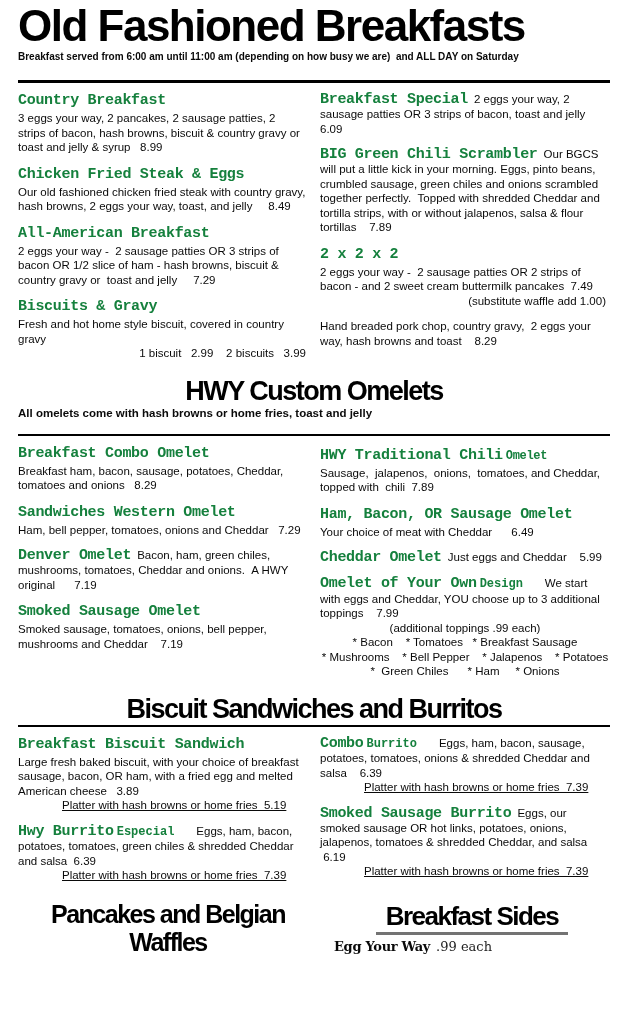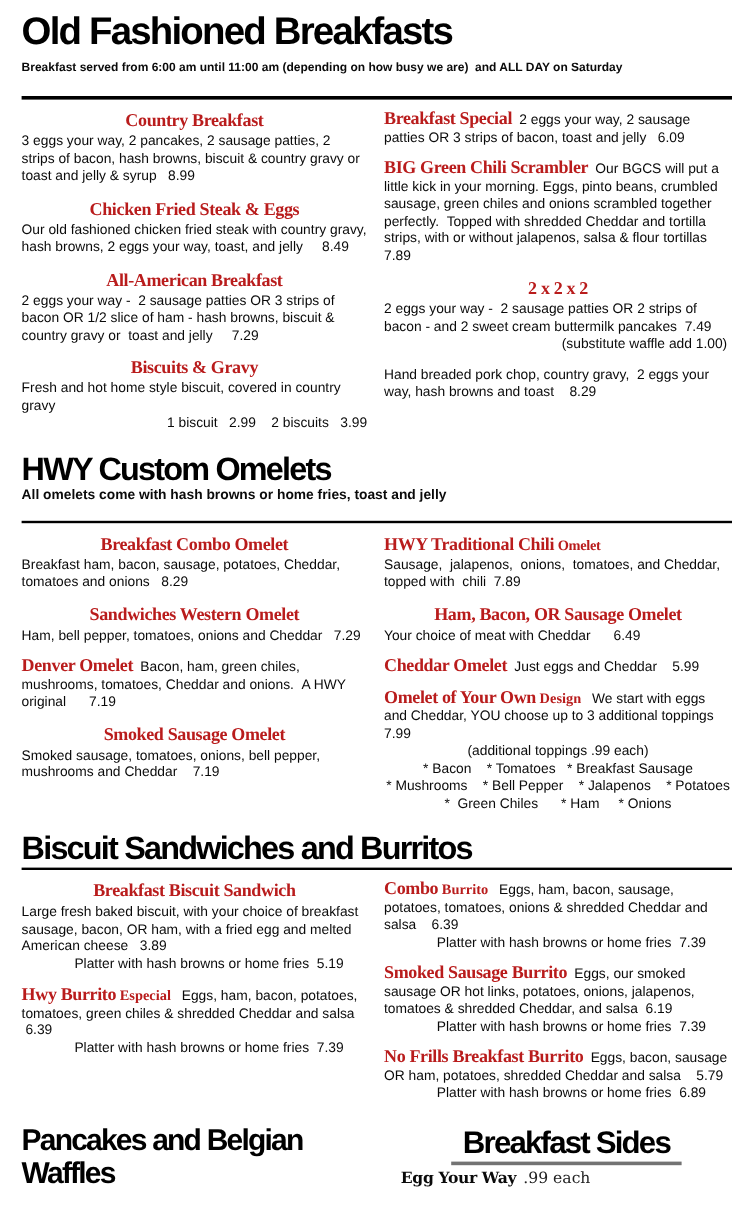--- a/index.html
+++ b/index.html
@@ -3,38 +3,38 @@
 <meta charset="utf-8">
 <style>
   html,body{margin:0;padding:0;}
   body{
     width:622px;height:1024px;background:#ffffff;color:#0a0a0a;
     font-family:"Liberation Sans",sans-serif;overflow:hidden;
   }
   .page{padding:6px 12px 0 18px;}
   
   .mega{font-family:"Liberation Sans",sans-serif;font-weight:bold;letter-spacing:-1.5px;color:#000;}
-  h1.mega{font-size:32px;line-height:40px;margin:0;}
-  h2.mega{font-size:27px;line-height:30px;margin:4px 0 0;}
+  h1.mega{font-size:44px;line-height:40px;margin:0;}
+  h2.mega{font-size:27px;line-height:30px;margin:4px 0 0;text-align:center;}
   .tagline{font-size:10px;line-height:15px;font-weight:bold;margin:3px 0 16px;}
   .rule{border:none;border-top:3px solid #000;margin:2px 0 0;}
   .rule-thin{border:none;border-top:2.5px solid #000;margin:1px 0 0;}
   
   .cols{display:flex;gap:14px;margin-top:9px;}
   .col-l{width:288px;flex:none;}
   .col-r{flex:1;min-width:0;}
   
   .item{margin-bottom:11px;}
-  .slab{font-family:Liberation Serif, serif;font-weight:bold;color:#b91c1c;text-align:center;}
+  .slab{font-family:Liberation Mono, monospace;font-weight:bold;color:#15803d;}
   .h-block{display:block;font-size:15px;line-height:18px;margin-bottom:1px;letter-spacing:-0.3px;}
   .h-inline{font-size:15px;line-height:15px;margin-right:6px;letter-spacing:-0.3px;}
   .h-part{margin-right:3px;}
-  .h-sm{font-size:12px;margin-right:9px;}
+  .h-sm{font-size:12px;margin-right:22px;}
   .desc{font-size:11.5px;line-height:14.5px;margin:0;}
-  .indent{padding-left:44px;}
+  .indent{padding-left:44px;text-decoration:underline;}
   .indent-sm{padding-left:25px;text-align:right;}
   .right-note{text-align:right;padding-right:4px;}
   .center{text-align:center;}
   .subhead{font-size:11.5px;line-height:13px;font-weight:bold;margin:1px 0 14px;}
   
   .bottom{display:flex;gap:16px;margin-top:6px;}
   .bottom-l{width:300px;flex:none;}
   .bottom-r{flex:1;min-width:0;}
   h2.mega.pan{font-size:25px;line-height:28px;margin:0;}
   .sides-head-wrap{text-align:center;margin:2px 0 4px;}
@@ -151,24 +151,20 @@
     </div>
     <div class="col-r">
       <div class="item">
         <p class="desc"><span class="slab h-inline h-part">Combo</span><span class="slab h-sm">Burrito</span><span>Eggs, ham, bacon, sausage, potatoes, tomatoes, onions &amp; shredded Cheddar and salsa &nbsp;&nbsp; 6.39</span></p>
         <p class="desc indent">Platter with hash browns or home fries &nbsp;7.39</p>
       </div>
       <div class="item">
         <p class="desc"><span class="slab h-inline">Smoked Sausage Burrito</span><span>Eggs, our smoked sausage OR hot links, potatoes, onions, jalapenos, tomatoes &amp; shredded Cheddar, and salsa &nbsp;6.19</span></p>
         <p class="desc indent">Platter with hash browns or home fries &nbsp;7.39</p>
       </div>
-      <div class="item">
-        <p class="desc"><span class="slab h-inline">No Frills Breakfast Burrito</span><span>Eggs, bacon, sausage OR ham, potatoes, shredded Cheddar and salsa &nbsp;&nbsp; 5.79</span></p>
-        <p class="desc indent">Platter with hash browns or home fries &nbsp;6.89</p>
-      </div>
     </div>
   </div>
 
   <div class="bottom">
     <div class="bottom-l">
       <h2 class="mega pan">Pancakes and Belgian Waffles</h2>
 
     </div>
 
     <div class="bottom-r">

